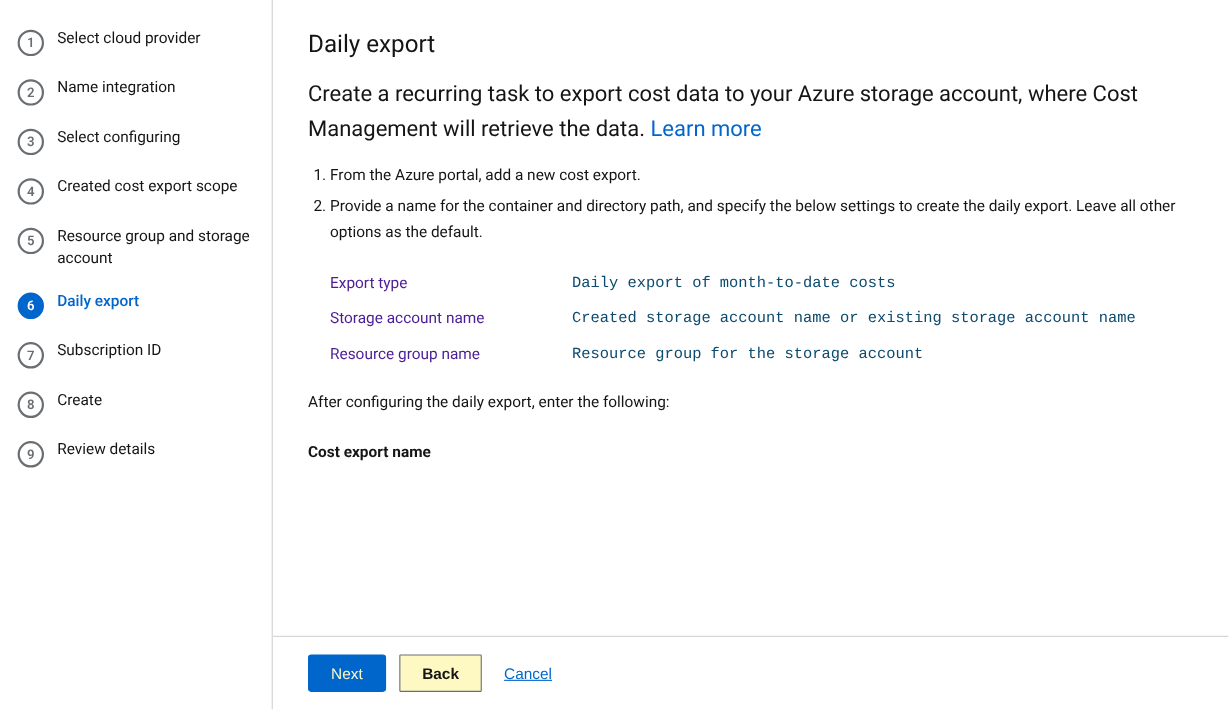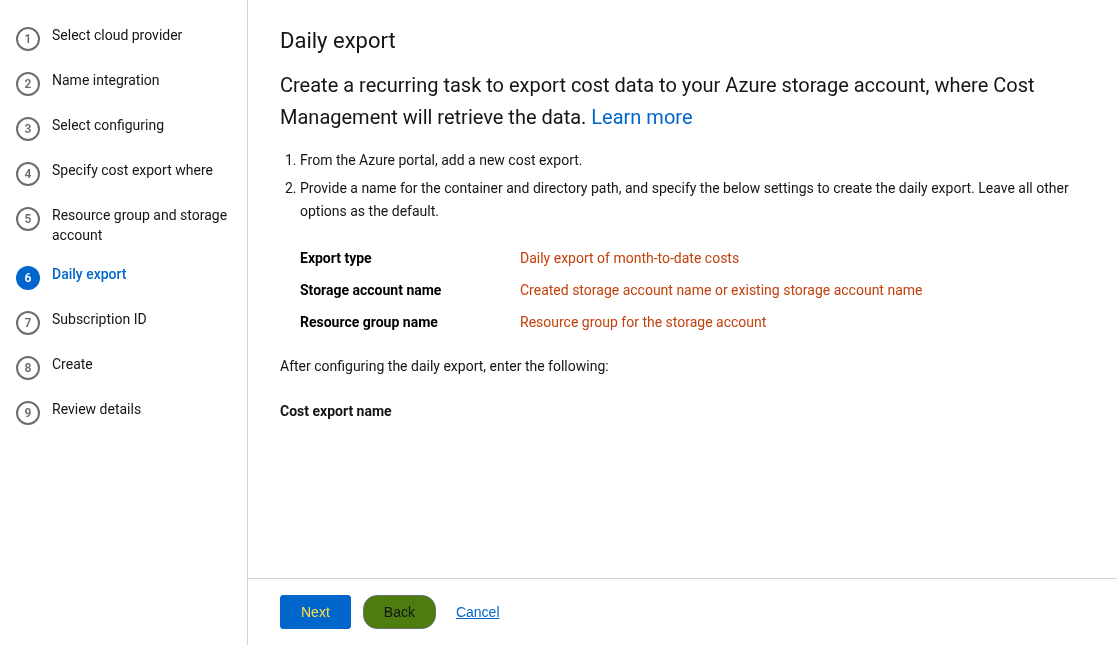--- a/index.html
+++ b/index.html
@@ -108,26 +108,27 @@
     .settings-table {
       margin: 20px 0 20px 20px;
       border-collapse: collapse;
     }
     .settings-table tr td {
       padding: 8px 16px 8px 0;
       font-size: 14px;
       vertical-align: top;
     }
     .settings-table tr td:first-child {
-      font-weight: 700;
+      font-weight: 400;
       min-width: 220px;
-      color: #000000;
+      color: #4c1d95;
     }
     .settings-table tr td:last-child {
-      color: #c2410c;
+      color: #0c4a6e;
+      font-family: Liberation Mono, monospace;
     }
     .after-text {
       font-size: 14px;
       margin-bottom: 16px;
       color: #151515;
     }
     .form-label {
       font-size: 14px;
       font-weight: 700;
       margin-bottom: 8px;
@@ -148,36 +149,37 @@
     .footer {
       border-top: 1px solid #d2d2d2;
       padding: 16px 32px;
       display: flex;
       gap: 12px;
       align-items: center;
       background: #fff;
     }
     .btn-primary {
       background: #0066cc;
-      color: #fde047;
+      color: #fef9c3;
       border: 1px solid #0066cc;
       padding: 8px 20px;
       font-size: 14px;
       font-weight: 400;
       border-radius: 3px;
       cursor: pointer;
     }
     .btn-secondary {
-      background: #4d7c0f;
+      background: #fef9c3;
       color: #151515;
       border: 1px solid #6a6e73;
       padding: 8px 20px;
       font-size: 14px;
-      border-radius: 14px;
-      cursor: pointer;
+      border-radius: 1px;
+      cursor: pointer;
+      font-weight: bold;
     }
     .btn-link {
       background: none;
       border: none;
       color: #0066cc;
       font-size: 14px;
       cursor: pointer;
       padding: 8px 8px;
       text-decoration: underline;
     }
@@ -196,21 +198,21 @@
       <div class="sidebar-item">
         <div class="step-circle">2</div>
         <span class="step-label">Name integration</span>
       </div>
       <div class="sidebar-item">
         <div class="step-circle">3</div>
         <span class="step-label">Select configuring</span>
       </div>
       <div class="sidebar-item">
         <div class="step-circle">4</div>
-        <span class="step-label">Specify cost export where</span>
+        <span class="step-label">Created cost export scope</span>
       </div>
       <div class="sidebar-item">
         <div class="step-circle">5</div>
         <span class="step-label">Resource group and storage account</span>
       </div>
       <div class="sidebar-item active">
         <div class="step-circle active">6</div>
         <span class="step-label">Daily export</span>
       </div>
       <div class="sidebar-item">

